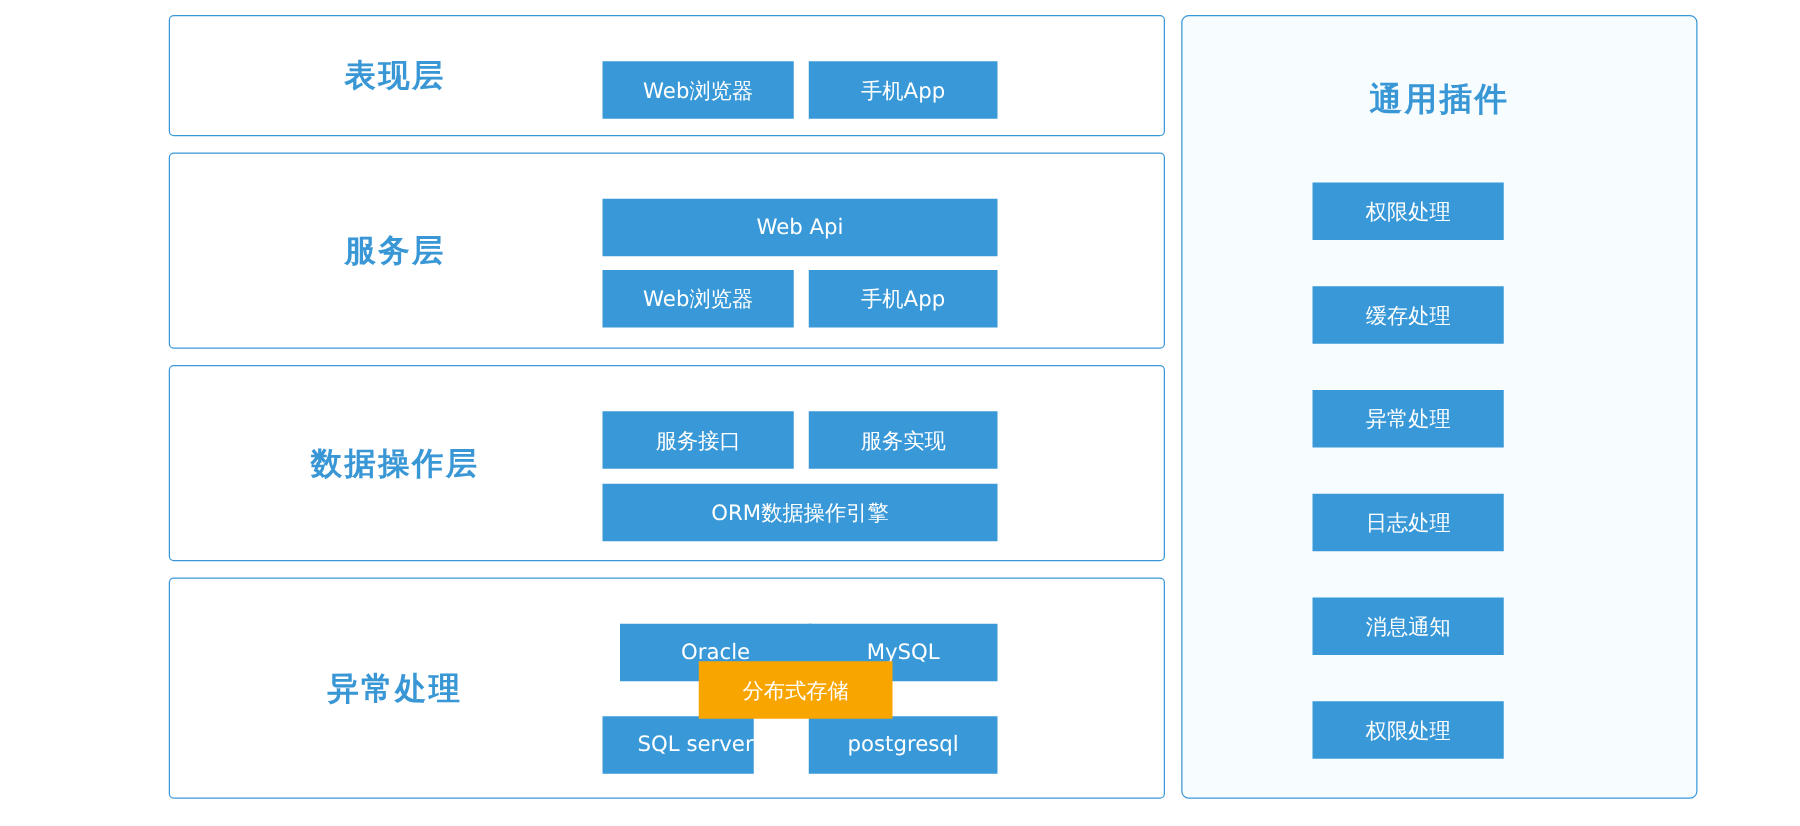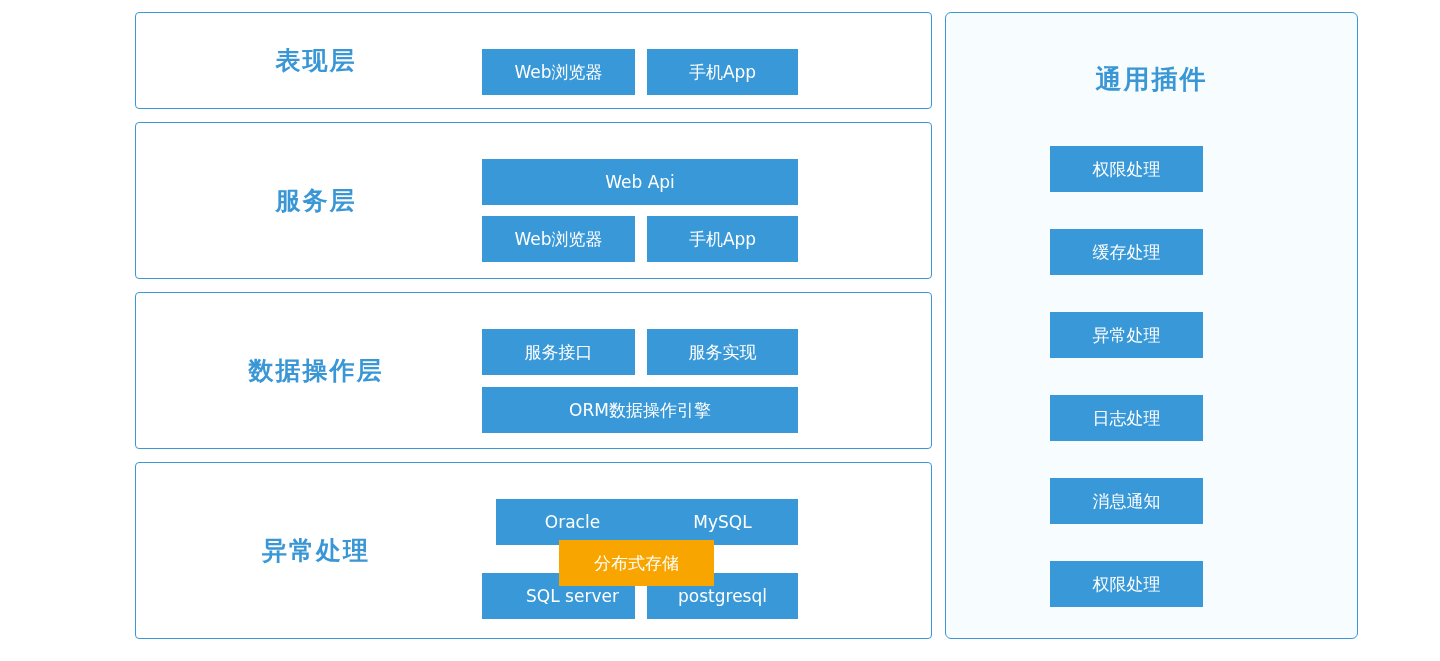--- a/index.html
+++ b/index.html
@@ -108,23 +108,23 @@
     <div class="layer-title">数据操作层</div>
     <div class="blk" style="top:26px;left:346px;width:153px;">服务接口</div>
     <div class="blk" style="top:26px;left:511px;width:151px;">服务实现</div>
     <div class="blk" style="top:84px;left:346px;width:316px;">ORM数据操作引擎</div>
   </section>
 
   <section class="layer-box" style="top:462px;height:177px;">
     <div class="layer-title">异常处理</div>
     <div class="blk" style="top:26px;left:360px;width:153px;">Oracle</div>
     <div class="blk" style="top:26px;left:511px;width:151px;">MySQL</div>
-    <div class="blk" style="top:100px;left:346px;width:153px;padding-left:28px;">SQL server</div>
+    <div class="blk" style="top:100px;left:346px;width:121px;padding-left:28px;">SQL server</div>
     <div class="blk" style="top:100px;left:511px;width:151px;text-align:right;">postgresql</div>
-    <div class="blk overlay" style="top:67px;left:423px;width:155px;">分布式存储</div>
+    <div class="blk overlay" style="top:56px;left:423px;width:155px;">分布式存储</div>
   </section>
 
   <aside class="plugin-panel">
     <div class="panel-title">通用插件</div>
     <div class="blk plugin-blk" style="top:123px;">权限处理</div>
     <div class="blk plugin-blk" style="top:206px;">缓存处理</div>
     <div class="blk plugin-blk" style="top:289px;">异常处理</div>
     <div class="blk plugin-blk" style="top:372px;">日志处理</div>
     <div class="blk plugin-blk" style="top:455px;">消息通知</div>
     <div class="blk plugin-blk" style="top:538px;">权限处理</div>

